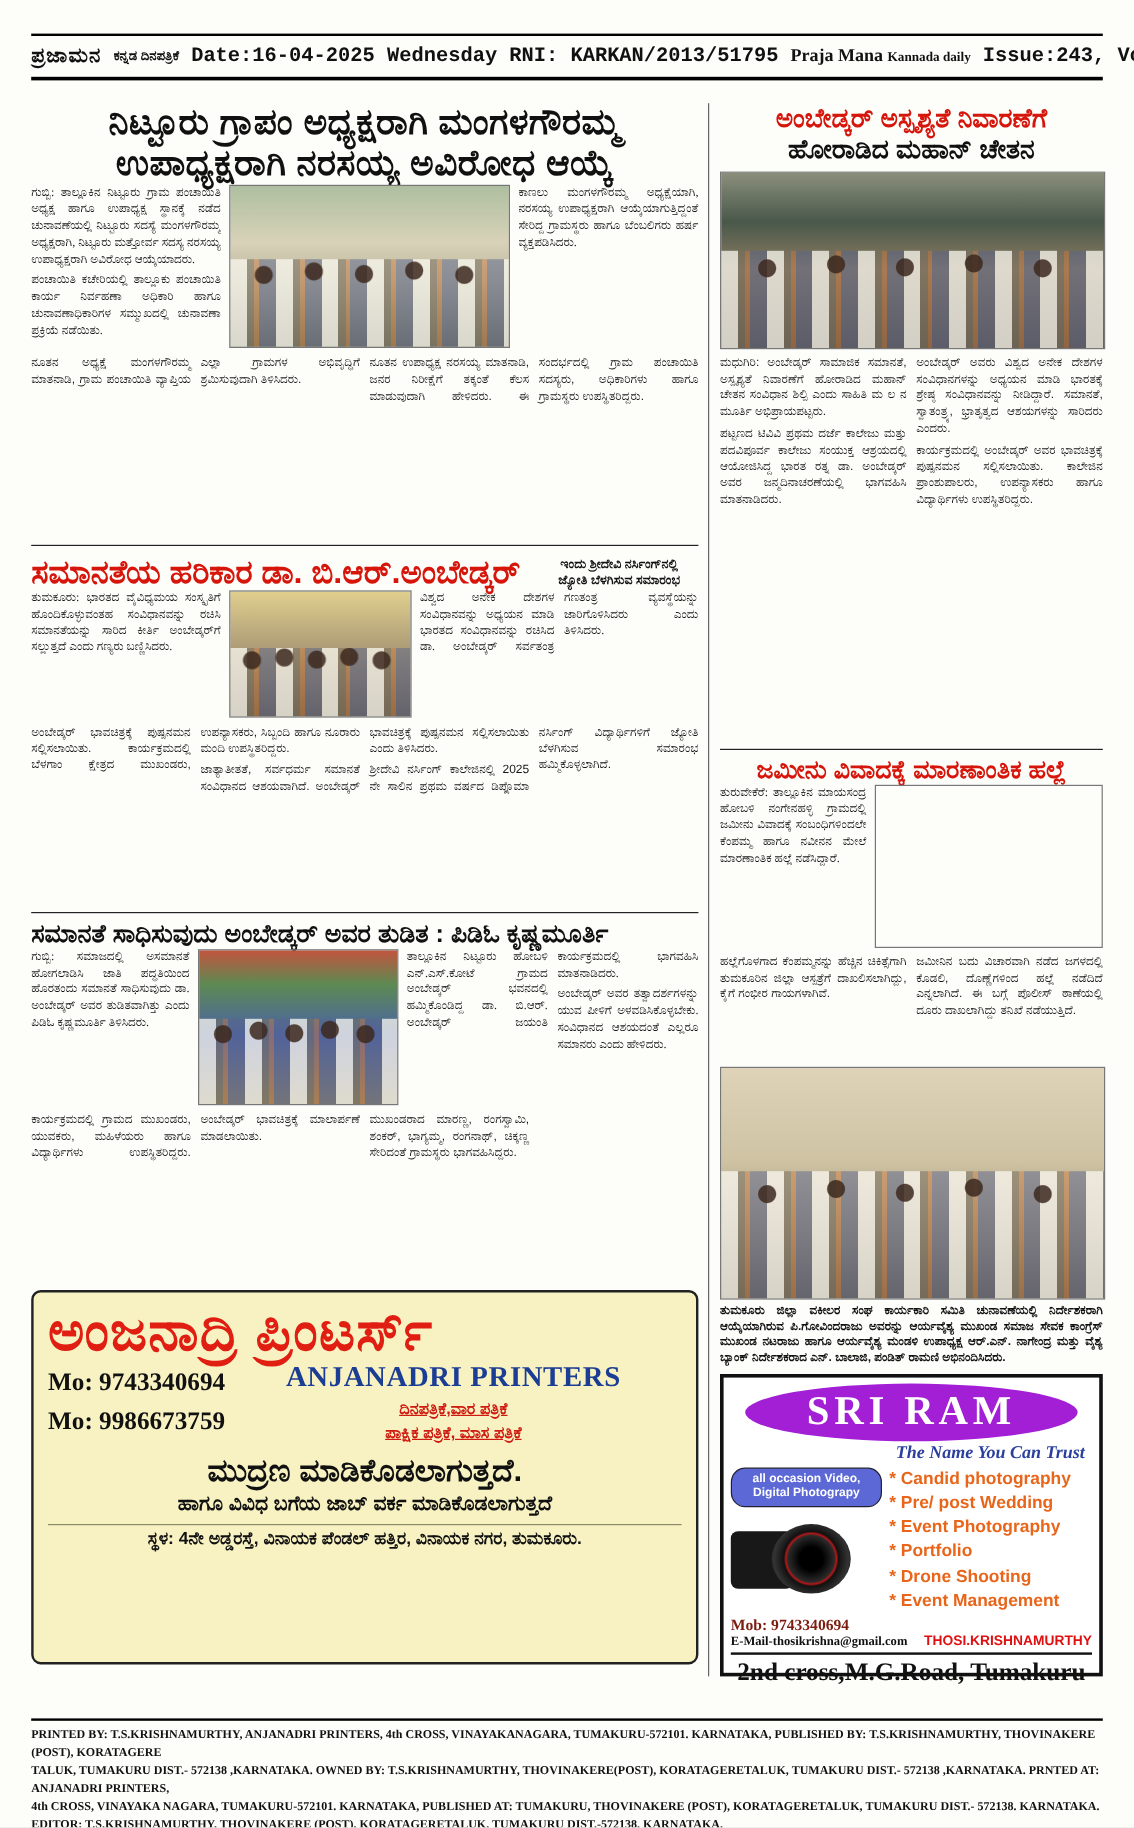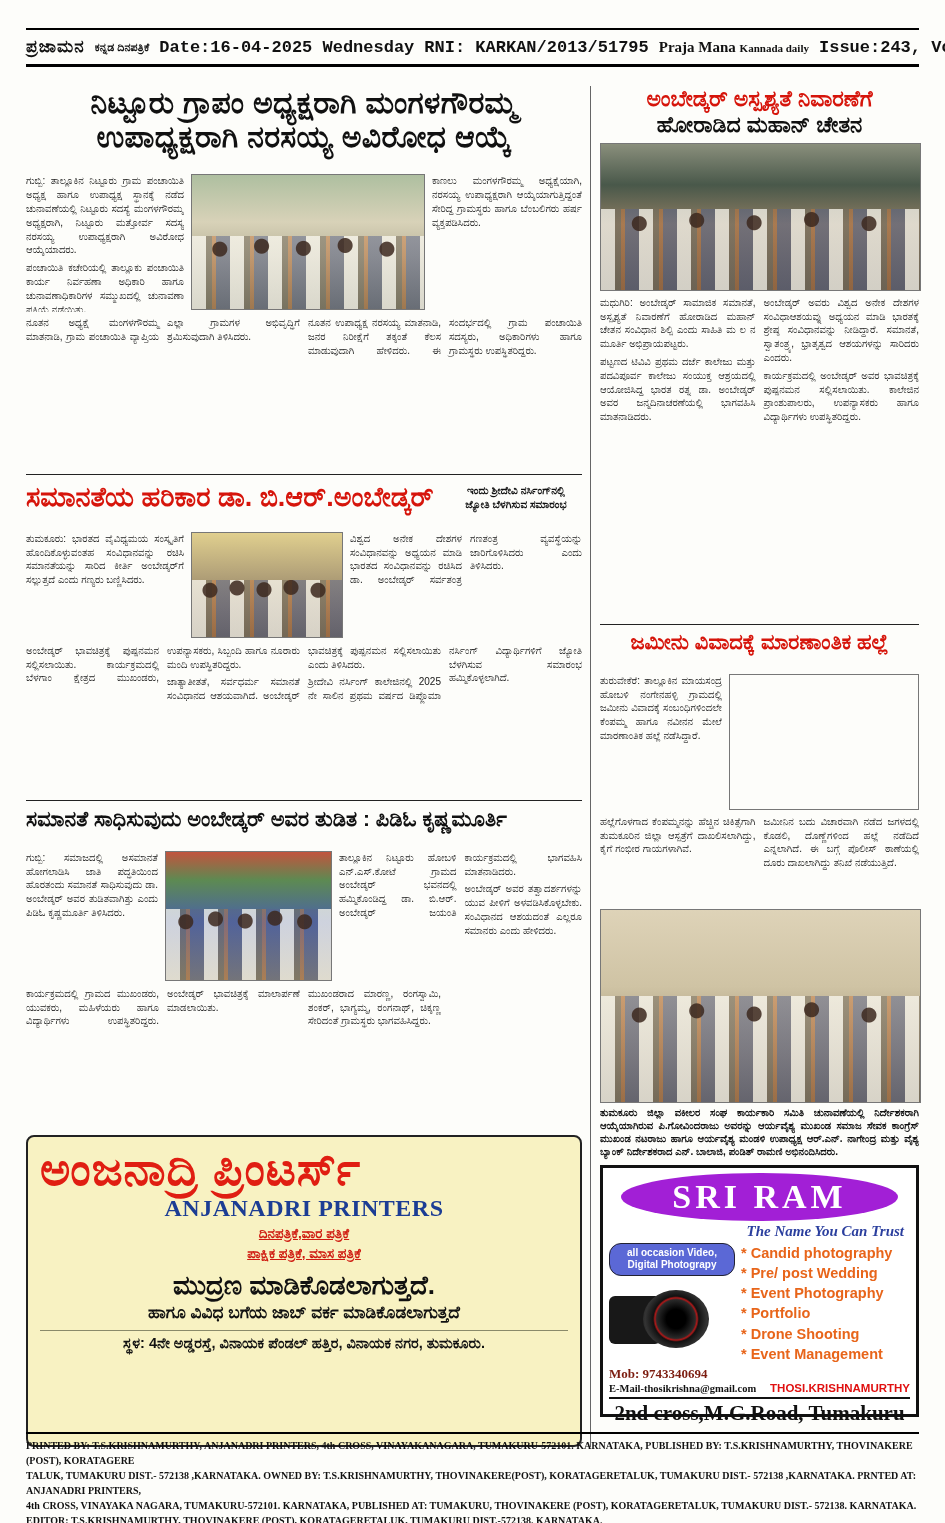--- a/index.html
+++ b/index.html
@@ -29,21 +29,21 @@
   .subhead-box{width:132px;font-size:10.5px;font-weight:700;text-align:center;line-height:1.3;}
   .hl-m3{font-size:21px;font-weight:800;border-top:1.5px solid #222;margin-top:8px;padding-top:6px;text-align:left;}
   .hl-r1 .l1{font-size:22px;font-weight:800;color:#d6150b;text-align:center;line-height:1.2;}
   .hl-r1 .l2{font-size:22px;font-weight:800;text-align:center;line-height:1.2;}
   .hl-r2{font-size:21px;font-weight:800;color:#d6150b;text-align:center;
          border-top:1.5px solid #222;margin-top:6px;padding-top:5px;}
 
   
   .bodytext{font-size:10px;line-height:1.38;text-align:justify;color:#161616;overflow:hidden;}
   .bodytext p{margin:0 0 4px 0;}
-  .row-flex{display:flex;gap:7px;margin-top:20px;}
+  .row-flex{display:flex;gap:7px;margin-top:0;font-family:Liberation Serif, serif;}
   .cols4{column-count:4;column-gap:8px;margin-top:4px;}
   .cols2{column-count:2;column-gap:8px;}
 
   
   .photo{position:relative;border:1px solid #777;overflow:hidden;flex-shrink:0;}
   .ph-people::after{content:"";position:absolute;left:0;right:0;bottom:0;height:55%;
     background:
       radial-gradient(circle at 12% 18%, rgba(60,40,30,.85) 7px, transparent 8px),
       radial-gradient(circle at 30% 14%, rgba(60,40,30,.85) 7px, transparent 8px),
       radial-gradient(circle at 48% 17%, rgba(60,40,30,.85) 7px, transparent 8px),
@@ -181,20 +181,24 @@
         </div>
         <div class="cols4 bodytext" style="height:140px;">
           <p>ಕಾರ್ಯಕ್ರಮದಲ್ಲಿ ಗ್ರಾಮದ ಮುಖಂಡರು, ಯುವಕರು, ಮಹಿಳೆಯರು ಹಾಗೂ ವಿದ್ಯಾರ್ಥಿಗಳು ಉಪಸ್ಥಿತರಿದ್ದರು. ಅಂಬೇಡ್ಕರ್ ಭಾವಚಿತ್ರಕ್ಕೆ ಮಾಲಾರ್ಪಣೆ ಮಾಡಲಾಯಿತು.</p>
           <p>ಮುಖಂಡರಾದ ಮಾರಣ್ಣ, ರಂಗಸ್ವಾಮಿ, ಶಂಕರ್, ಭಾಗ್ಯಮ್ಮ, ರಂಗನಾಥ್, ಚಿಕ್ಕಣ್ಣ ಸೇರಿದಂತೆ ಗ್ರಾಮಸ್ಥರು ಭಾಗವಹಿಸಿದ್ದರು.</p>
         </div>
       </div>
 
       <div class="ad-anj">
         <div class="anj-title">ಅಂಜನಾದ್ರಿ ಪ್ರಿಂಟರ್ಸ್</div>
         <div class="anj-mid">
+          <div class="anj-phones">
+            <div>Mo: 9743340694</div>
+            <div>Mo: 9986673759</div>
+          </div>
           <div class="anj-right">
             <div class="anj-en">ANJANADRI PRINTERS</div>
             <div class="anj-red-line">ದಿನಪತ್ರಿಕೆ,ವಾರ ಪತ್ರಿಕೆ</div>
             <div class="anj-red-line">ಪಾಕ್ಷಿಕ ಪತ್ರಿಕೆ, ಮಾಸ ಪತ್ರಿಕೆ</div>
           </div>
         </div>
         <div class="anj-big">ಮುದ್ರಣ ಮಾಡಿಕೊಡಲಾಗುತ್ತದೆ.</div>
         <div class="anj-sub">ಹಾಗೂ ವಿವಿಧ ಬಗೆಯ ಜಾಬ್ ವರ್ಕ ಮಾಡಿಕೊಡಲಾಗುತ್ತದೆ</div>
         <div class="anj-div"></div>
         <div class="anj-addr">ಸ್ಥಳ: 4ನೇ ಅಡ್ಡರಸ್ತೆ, ವಿನಾಯಕ ಪೆಂಡಲ್ ಹತ್ತಿರ, ವಿನಾಯಕ ನಗರ, ತುಮಕೂರು.</div>
@@ -204,21 +208,21 @@
     <div class="col-right">
 
       <div class="hl-r1">
         <div class="l1">ಅಂಬೇಡ್ಕರ್ ಅಸ್ಪೃಶ್ಯತೆ ನಿವಾರಣೆಗೆ</div>
         <div class="l2">ಹೋರಾಡಿದ ಮಹಾನ್ ಚೇತನ</div>
       </div>
       <div class="photo photo-r1 ph-people" style="width:100%;height:146px;margin-top:4px;"></div>
       <div class="cols2 bodytext" style="height:322px;margin-top:5px;">
         <p>ಮಧುಗಿರಿ: ಅಂಬೇಡ್ಕರ್ ಸಾಮಾಜಿಕ ಸಮಾನತೆ, ಅಸ್ಪೃಶ್ಯತೆ ನಿವಾರಣೆಗೆ ಹೋರಾಡಿದ ಮಹಾನ್ ಚೇತನ ಸಂವಿಧಾನ ಶಿಲ್ಪಿ ಎಂದು ಸಾಹಿತಿ ಮ ಲ ನ ಮೂರ್ತಿ ಅಭಿಪ್ರಾಯಪಟ್ಟರು.</p>
         <p>ಪಟ್ಟಣದ ಟಿವಿವಿ ಪ್ರಥಮ ದರ್ಜೆ ಕಾಲೇಜು ಮತ್ತು ಪದವಿಪೂರ್ವ ಕಾಲೇಜು ಸಂಯುಕ್ತ ಆಶ್ರಯದಲ್ಲಿ ಆಯೋಜಿಸಿದ್ದ ಭಾರತ ರತ್ನ ಡಾ. ಅಂಬೇಡ್ಕರ್ ಅವರ ಜನ್ಮದಿನಾಚರಣೆಯಲ್ಲಿ ಭಾಗವಹಿಸಿ ಮಾತನಾಡಿದರು.</p>
-        <p>ಅಂಬೇಡ್ಕರ್ ಅವರು ವಿಶ್ವದ ಅನೇಕ ದೇಶಗಳ ಸಂವಿಧಾಆಶಯವ್ನು ಅಧ್ಯಯನ ಮಾಡಿ ಭಾರತಕ್ಕೆ ಶ್ರೇಷ್ಠ ಸಂವಿಧಾನವನ್ನು ನೀಡಿದ್ದಾರೆ. ಸಮಾನತೆ, ಸ್ವಾತಂತ್ರ್ಯ, ಭ್ರಾತೃತ್ವದ ಆಶಯಗಳನ್ನು ಸಾರಿದರು ಎಂದರು.</p>
+        <p>ಅಂಬೇಡ್ಕರ್ ಅವರು ವಿಶ್ವದ ಅನೇಕ ದೇಶಗಳ ಸಂವಿಧಾನಗಳನ್ನು ಅಧ್ಯಯನ ಮಾಡಿ ಭಾರತಕ್ಕೆ ಶ್ರೇಷ್ಠ ಸಂವಿಧಾನವನ್ನು ನೀಡಿದ್ದಾರೆ. ಸಮಾನತೆ, ಸ್ವಾತಂತ್ರ್ಯ, ಭ್ರಾತೃತ್ವದ ಆಶಯಗಳನ್ನು ಸಾರಿದರು ಎಂದರು.</p>
         <p>ಕಾರ್ಯಕ್ರಮದಲ್ಲಿ ಅಂಬೇಡ್ಕರ್ ಅವರ ಭಾವಚಿತ್ರಕ್ಕೆ ಪುಷ್ಪನಮನ ಸಲ್ಲಿಸಲಾಯಿತು. ಕಾಲೇಜಿನ ಪ್ರಾಂಶುಪಾಲರು, ಉಪನ್ಯಾಸಕರು ಹಾಗೂ ವಿದ್ಯಾರ್ಥಿಗಳು ಉಪಸ್ಥಿತರಿದ್ದರು.</p>
       </div>
 
       <div class="hl-r2">ಜಮೀನು ವಿವಾದಕ್ಕೆ ಮಾರಣಾಂತಿಕ ಹಲ್ಲೆ</div>
       <div class="row-flex" style="height:138px;">
         <div class="bodytext" style="width:122px;">
           <p>ತುರುವೇಕೆರೆ: ತಾಲ್ಲೂಕಿನ ಮಾಯಸಂದ್ರ ಹೋಬಳಿ ನಂಗೇನಹಳ್ಳಿ ಗ್ರಾಮದಲ್ಲಿ ಜಮೀನು ವಿವಾದಕ್ಕೆ ಸಂಬಂಧಿಗಳಿಂದಲೇ ಕೆಂಪಮ್ಮ ಹಾಗೂ ನವೀನನ ಮೇಲೆ ಮಾರಣಾಂತಿಕ ಹಲ್ಲೆ ನಡೆಸಿದ್ದಾರೆ.</p>
         </div>
         <div class="photo photo-r2" style="flex:1;height:134px;"></div>
       </div>

